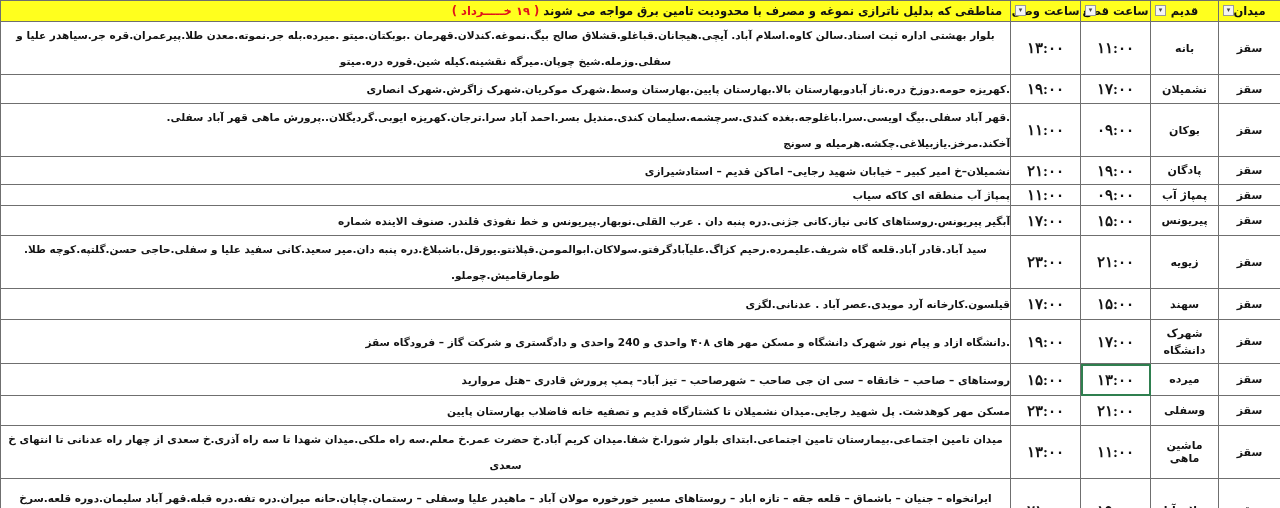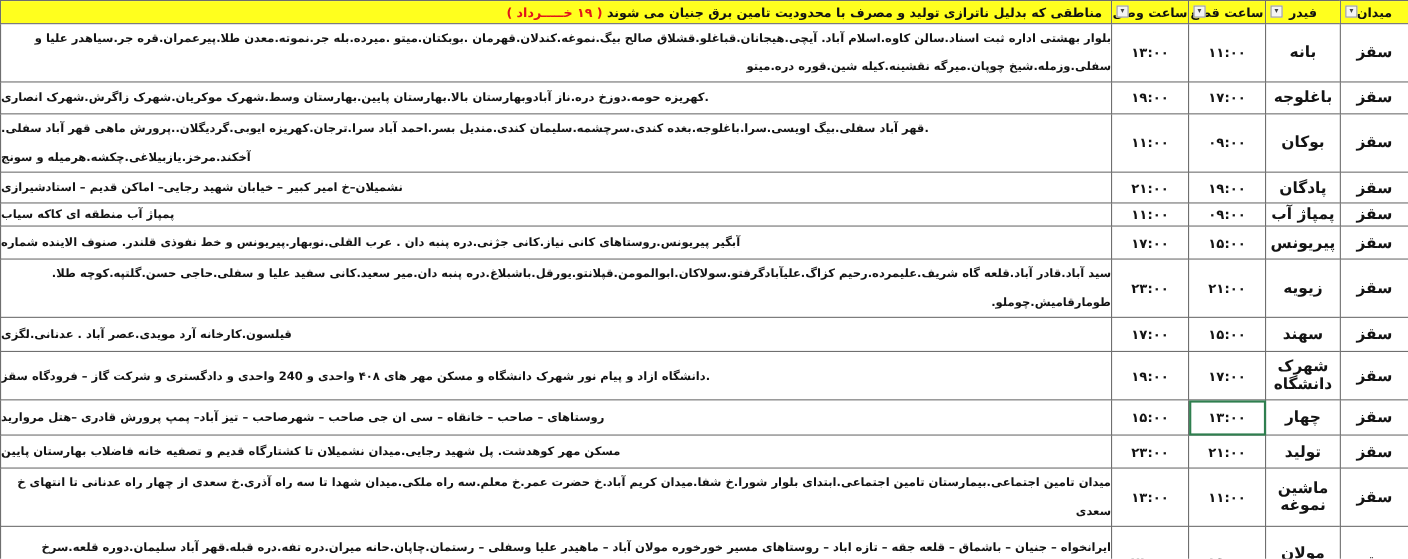--- a/index.html
+++ b/index.html
@@ -7,24 +7,24 @@
   .sheet { position:relative; width:1280px; height:508px; }
   table.grid { border-collapse:collapse; table-layout:fixed; width:1280px; direction:rtl; }
   table.grid td, table.grid th { border:1px solid #6f6f6f; padding:0; vertical-align:middle; overflow:hidden; }
   thead th { background:#ffff1e; height:20px; font-weight:bold; font-size:11.5px; color:#111; position:relative; }
   thead th .hlabel { display:inline-block; }
   thead th.col-region { text-align:center; }
   thead th.col-desc { text-align:right; padding-right:8px; }
   .filter-btn { position:absolute; left:4px; top:4px; width:11px; height:11px; background:#f4f4f4; border:1px solid #9a9a9a; box-sizing:border-box; font-size:7px; line-height:9px; text-align:center; color:#444; cursor:pointer; }
   .date-red { color:#e0141b; }
   td { font-weight:bold; color:#141414; font-size:10.5px; }
-  td.c-region, td.c-feeder { text-align:center; font-size:14px; }
-  td.c-time { text-align:center; font-size:12px; letter-spacing:0.5px; }
-  td.c-desc { text-align:right; padding:0 8px; line-height:26px; direction:rtl; }
-  td.c-desc.center { text-align:left; }
+  td.c-region, td.c-feeder { text-align:center; font-size:11px; }
+  td.c-time { text-align:center; font-size:15px; letter-spacing:0.5px;font-family:Liberation Serif, serif; }
+  td.c-desc { text-align:center; padding:0 8px; line-height:26px; direction:rtl; }
+  td.c-desc.center { text-align:right; }
   td.c-desc.tight { line-height:18px; }
   td.selected { outline:2px solid #2f7f4f; outline-offset:-2px; }
 </style>
 </head>
 <body>
 
 <div class="sheet">
 <table class="grid">
   <colgroup>
     <col style="width:62px">
@@ -33,48 +33,48 @@
     <col style="width:70px">
     <col style="width:1010px">
   </colgroup>
   <thead>
     <tr>
       <th class="col-region">
         <span class="hlabel">میدان</span>
         <span class="filter-btn">▾</span>
       </th>
       <th class="col-region">
-        <span class="hlabel">فیدر</span>
+        <span class="hlabel">قدیم</span>
         <span class="filter-btn">▾</span>
       </th>
       <th class="col-region">
         <span class="hlabel">ساعت قطع</span>
         <span class="filter-btn">▾</span>
       </th>
       <th class="col-region">
         <span class="hlabel">ساعت وصل</span>
         <span class="filter-btn">▾</span>
       </th>
       <th class="col-desc">
-        <span>مناطقی که بدلیل ناترازی تولید و مصرف با محدودیت تامین برق جنیان می شوند</span>
+        <span>مناطقی که بدلیل ناترازی نموغه و مصرف با محدودیت تامین برق مواجه می شوند</span>
         <span class="date-red">( ۱۹ خـــــرداد )</span>
       </th>
     </tr>
   </thead>
   <tbody>
     <tr style="height:52px">
       <td class="c-region">سقز</td>
       <td class="c-feeder">بانه</td>
       <td class="c-time">۱۱:۰۰</td>
       <td class="c-time">۱۳:۰۰</td>
       <td class="c-desc">بلوار بهشتی اداره ثبت اسناد.سالن کاوه.اسلام آباد. آیچی.هیجانان.قباغلو.قشلاق صالح بیگ.نموغه.کندلان.قهرمان .بوبکتان.میتو .میرده.بله جر.نموته.معدن طلا.پیرعمران.قره جر.سیاهدر علیا و سفلی.وزمله.شیخ چوپان.میرگه نقشینه.کیله شین.قوره دره.میتو</td>
     </tr>
     <tr style="height:29px">
       <td class="c-region">سقز</td>
-      <td class="c-feeder">باغلوجه</td>
+      <td class="c-feeder">نشمیلان</td>
       <td class="c-time">۱۷:۰۰</td>
       <td class="c-time">۱۹:۰۰</td>
       <td class="c-desc center">.کهریزه حومه.دوزخ دره.ناز آبادوبهارستان بالا.بهارستان پایین.بهارستان وسط.شهرک موکریان.شهرک زاگرش.شهرک انصاری</td>
     </tr>
     <tr style="height:29px">
       <td class="c-region">سقز</td>
       <td class="c-feeder">بوکان</td>
       <td class="c-time">۰۹:۰۰</td>
       <td class="c-time">۱۱:۰۰</td>
       <td class="c-desc center">.قهر آباد سفلی.بیگ اویسی.سرا.باغلوجه.بغده کندی.سرچشمه.سلیمان کندی.مندیل بسر.احمد آباد سرا.ترجان.کهریزه ایوبی.گردیگلان..پرورش ماهی قهر آباد سفلی. آخکند.مرخز.یازبیلاغی.چکشه.هرمیله و سونج</td>
@@ -116,35 +116,35 @@
     </tr>
     <tr style="height:44px">
       <td class="c-region">سقز</td>
       <td class="c-feeder" style="line-height:17px">شهرک دانشگاه</td>
       <td class="c-time">۱۷:۰۰</td>
       <td class="c-time">۱۹:۰۰</td>
       <td class="c-desc center">.دانشگاه ازاد و پیام نور شهرک دانشگاه و مسکن مهر های ۴۰۸ واحدی و 240 واحدی و دادگستری و شرکت گاز – فرودگاه سقز</td>
     </tr>
     <tr style="height:32px">
       <td class="c-region">سقز</td>
-      <td class="c-feeder">چهار</td>
+      <td class="c-feeder">میرده</td>
       <td class="c-time selected">۱۳:۰۰</td>
       <td class="c-time">۱۵:۰۰</td>
       <td class="c-desc center">روستاهای – صاحب – خانقاه – سی ان جی صاحب – شهرصاحب – تیز آباد– پمپ پرورش قادری –هتل مروارید</td>
     </tr>
     <tr style="height:30px">
       <td class="c-region">سقز</td>
-      <td class="c-feeder">تولید</td>
+      <td class="c-feeder">وسفلی</td>
       <td class="c-time">۲۱:۰۰</td>
       <td class="c-time">۲۳:۰۰</td>
       <td class="c-desc center">مسکن مهر کوهدشت. پل شهید رجایی.میدان نشمیلان تا کشتارگاه قدیم و تصفیه خانه فاضلاب بهارستان پایین</td>
     </tr>
     <tr style="height:31px">
       <td class="c-region">سقز</td>
-      <td class="c-feeder">ماشین نموغه</td>
+      <td class="c-feeder">ماشین ماهی</td>
       <td class="c-time">۱۱:۰۰</td>
       <td class="c-time">۱۳:۰۰</td>
       <td class="c-desc">میدان تامین اجتماعی.بیمارستان تامین اجتماعی.ابتدای بلوار شورا.خ شفا.میدان کریم آباد.خ حضرت عمر.خ معلم.سه راه ملکی.میدان شهدا تا سه راه آذری.خ سعدی از چهار راه عدنانی تا انتهای خ سعدی</td>
     </tr>
     <tr style="height:64px">
       <td class="c-region">سقز</td>
       <td class="c-feeder">مولان آباد</td>
       <td class="c-time">۱۹:۰۰</td>
       <td class="c-time">۲۱:۰۰</td>
       <td class="c-desc">ایرانخواه – جنیان – باشماق – قلعه جقه – تازه اباد – روستاهای مسیر خورخوره مولان آباد – ماهیدر علیا وسفلی – رستمان.چاپان.حانه میران.دره تفه.دره قبله.قهر آباد سلیمان.دوره قلعه.سرخ موسی.گاو کج علیا سفلی.خورخوره.قشلاق آغا گوره.مولان آباد.درویان.سوله.سرنج داغ.سیف آباد.</td>

